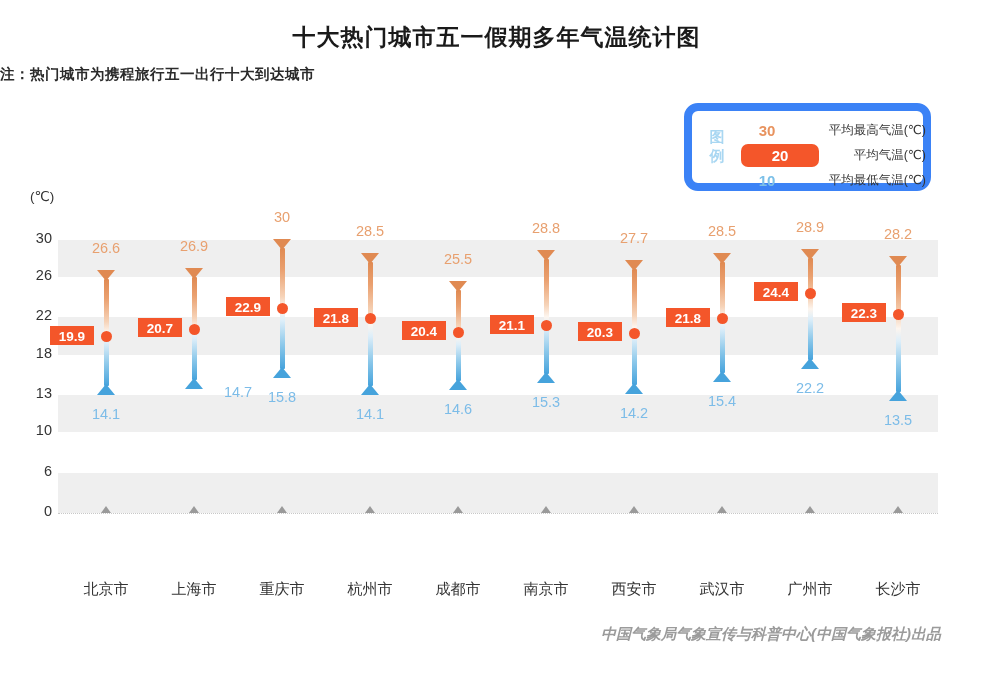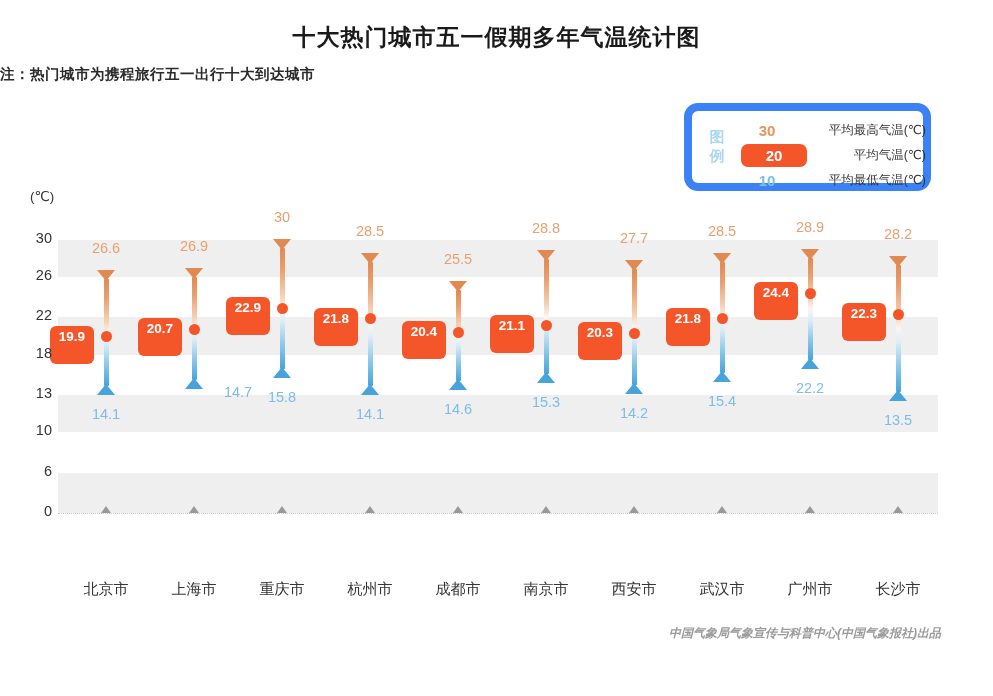--- a/index.html
+++ b/index.html
@@ -81,21 +81,21 @@
     font-size: 15px;
     font-weight: bold;
     flex: none;
   }
   .legend-key.max  { color: #e8935f; }
   .legend-key.min  { color: #7cc0e8; }
   .legend-key.mean {
     color: #ffffff;
     background: #f4562a;
     border-radius: 7px;
-    padding: 3px 7px;
+    padding: 3px 13px;
     width: 52px;
     margin-left: 5px;
   }
   .legend-label {
     flex: 1;
     text-align: right;
     font-size: 12.5px;
     color: #333333;
     padding-right: 6px;
     white-space: nowrap;
@@ -182,28 +182,28 @@
     position: absolute;
     left: -5.5px;
     width: 11px;
     height: 11px;
     border-radius: 50%;
     background: #f4562a;
   }
   .badge {
     position: absolute;
     right: 12px;
-    height: 38px;
+    height: 19px;
     line-height: 22px;
     padding: 0 9px;
     background: #f4562a;
     color: #ffffff;
     font-size: 13.5px;
     font-weight: bold;
-    border-radius: 6px;
+    border-radius: 0;
     white-space: nowrap;
   }
   .val-max {
     position: absolute;
     transform: translateX(-50%);
     font-size: 14.5px;
     color: #e8a06f;
     white-space: nowrap;
   }
   .val-min {
@@ -231,21 +231,21 @@
     color: #333333;
     white-space: nowrap;
     margin-top: 28px;
   }
 
   
   #footer-credit {
     position: absolute;
     right: 52px;
     top: 625px;
-    font-size: 12px;
+    font-size: 15px;
     font-style: italic;
     font-weight: bold;
     color: #9b9b9b;
     white-space: nowrap;
   }
 </style>
 </head>
 <body>
 
 <div id="chart-title">十大热门城市五一假期多年气温统计图</div>

